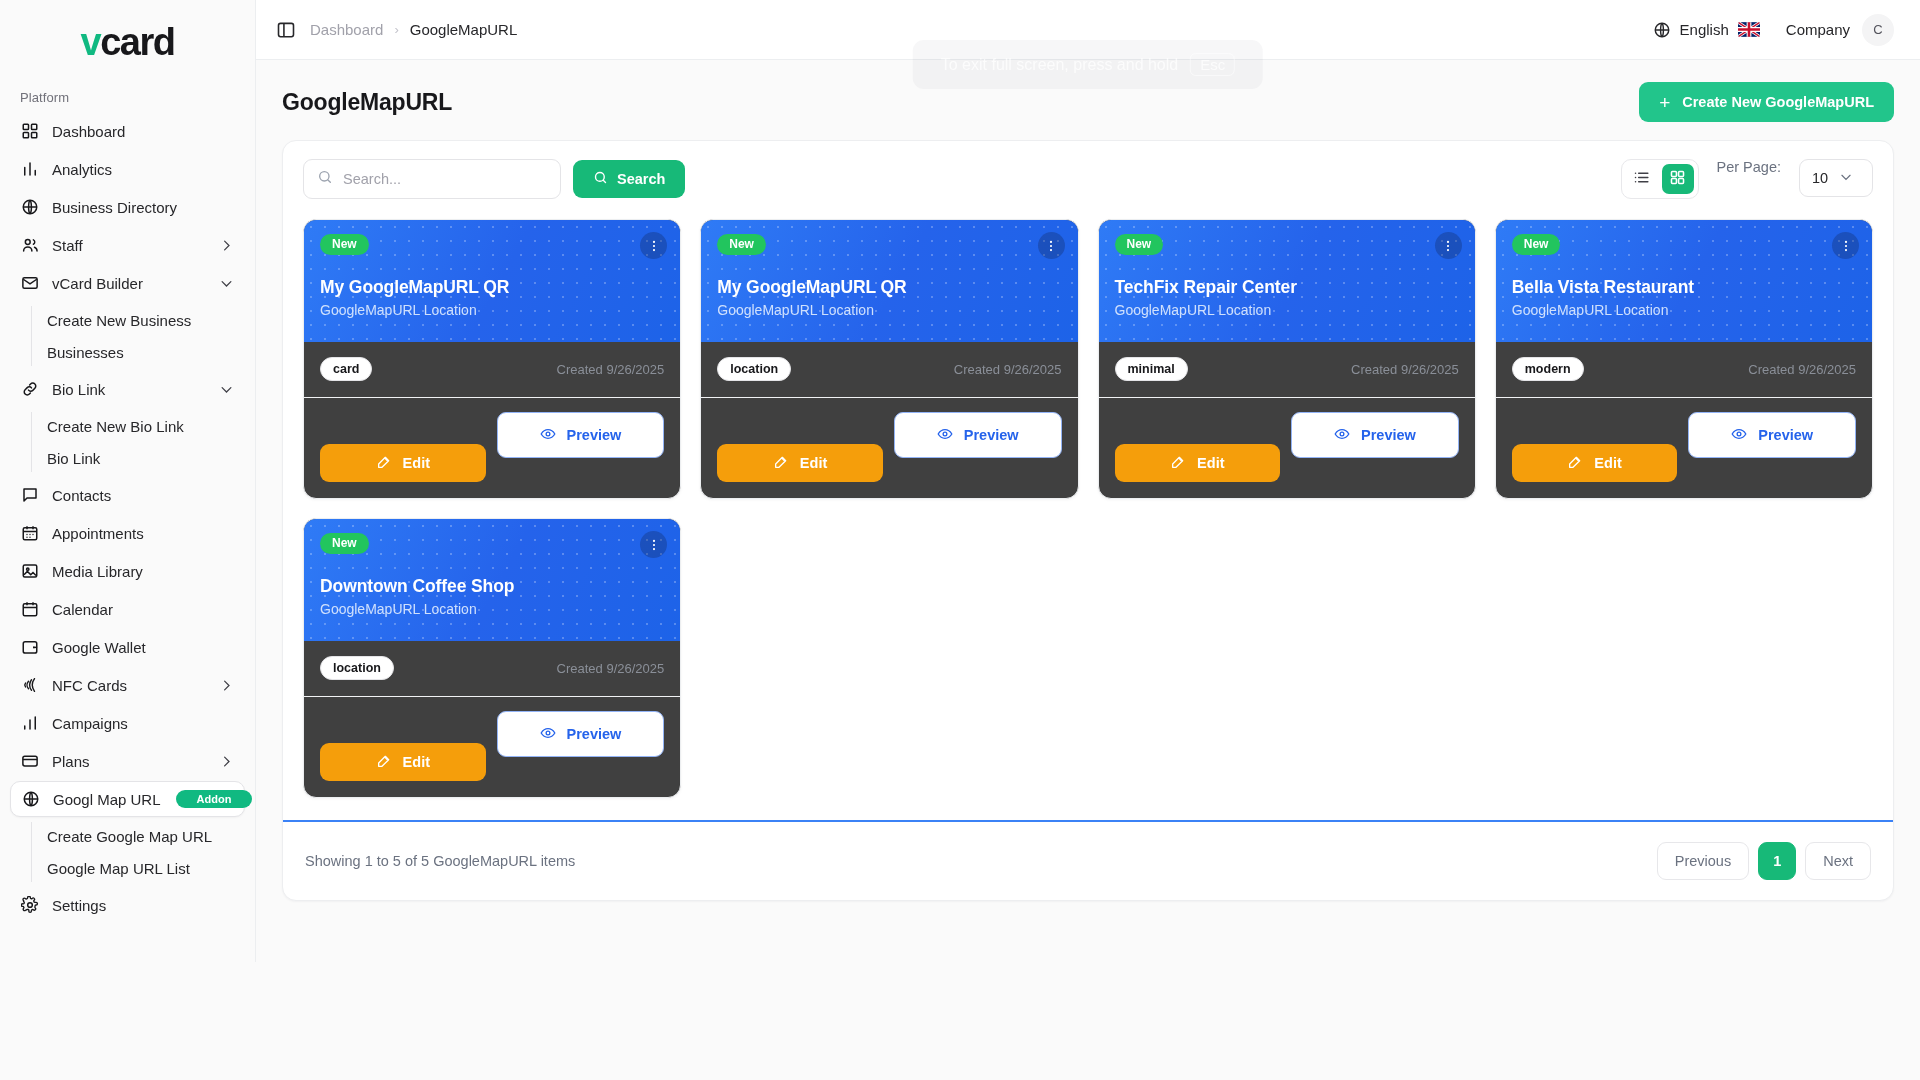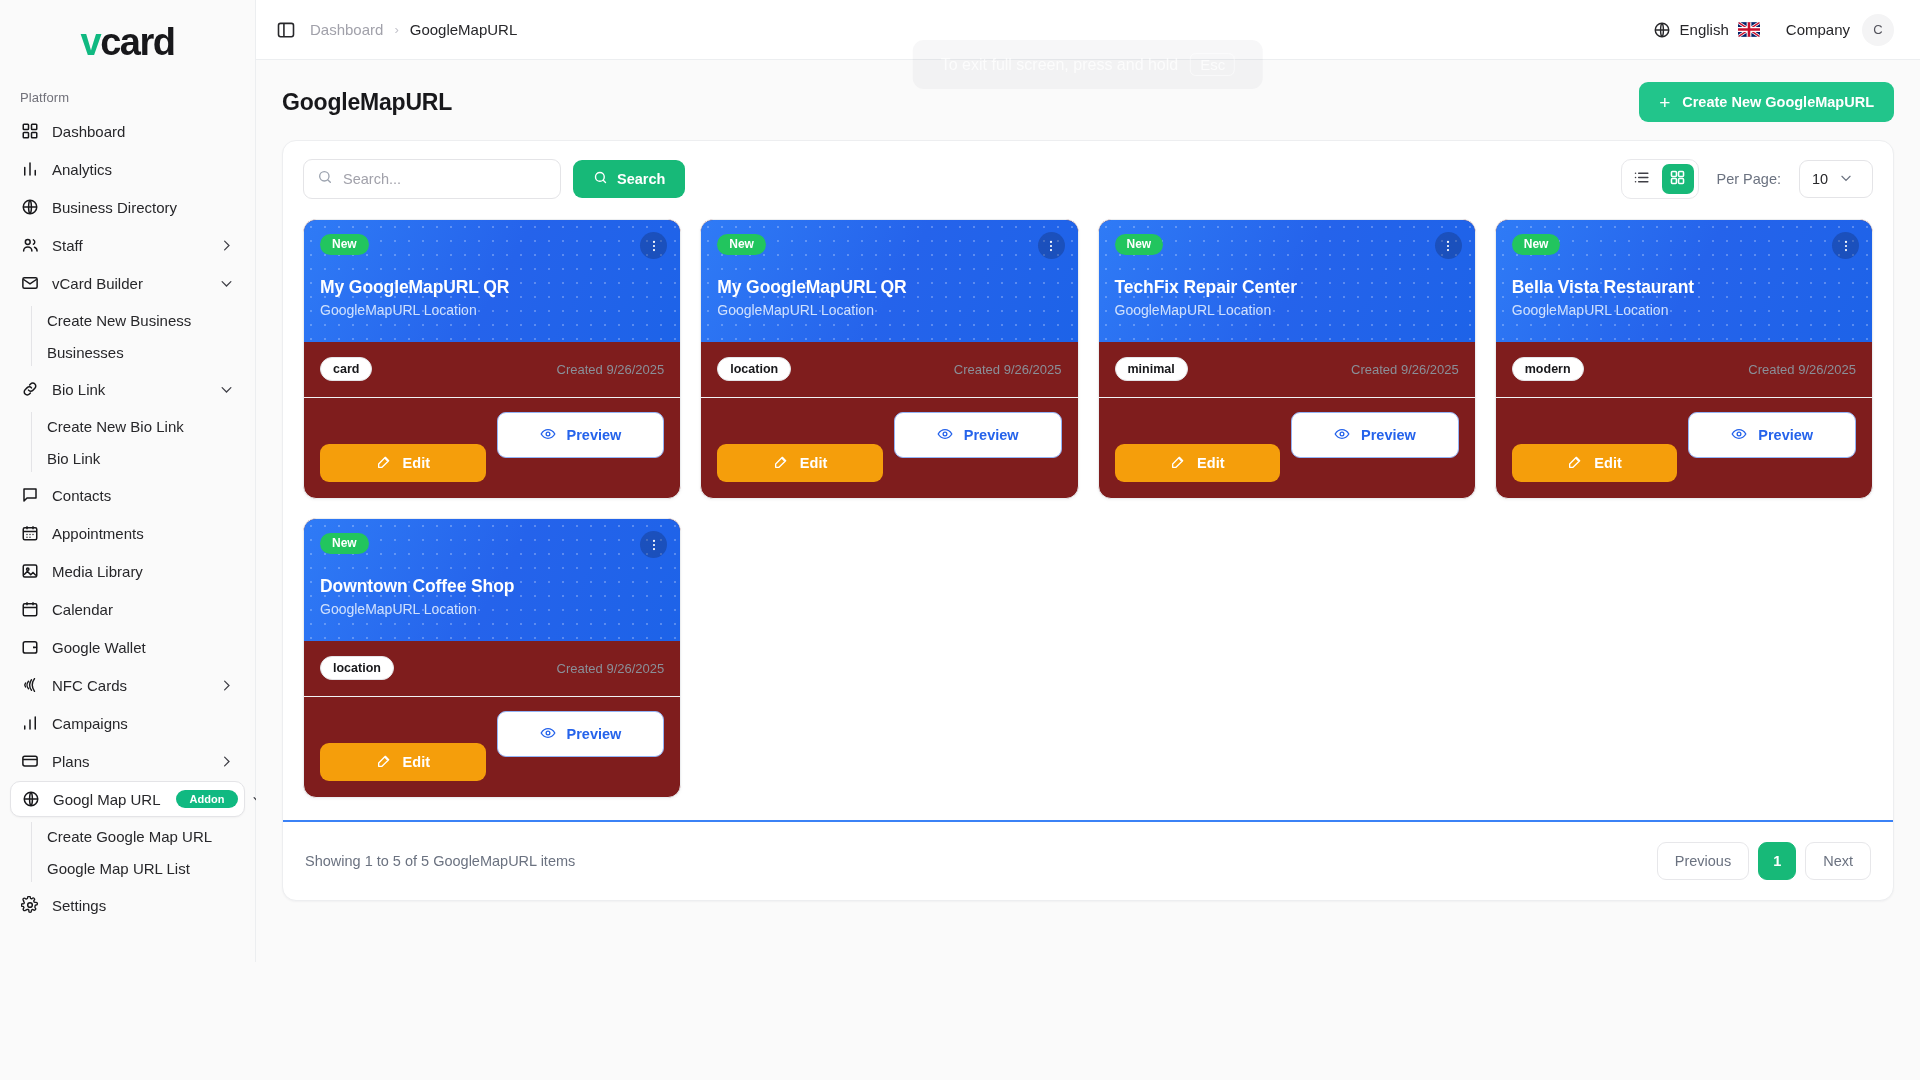--- a/index.html
+++ b/index.html
@@ -33,21 +33,21 @@
     background: #ffffff; border: 1px solid #e4e4e7; border-radius: 10px;
     box-shadow: 0 1px 2px rgba(0,0,0,.04);
   }
   .nav-icon { width: 18px; height: 18px; display: inline-flex; align-items: center; justify-content: center; color: #18181b; flex: 0 0 18px; }
   .nav-icon svg { width: 18px; height: 18px; display: block; }
   .nav-label { flex: 1; white-space: nowrap; }
   .chev { width: 16px; height: 16px; color: #3f3f46; display: inline-flex; align-items: center; justify-content: center; }
   .chev svg { width: 15px; height: 15px; }
   .addon-badge {
     background: #10b981; color: #fff; font-size: 11px; font-weight: 700;
-    border-radius: 10px; padding: 2px 14px; line-height: 14px; margin-left: 2px;
+    border-radius: 10px; padding: 2px 21px; line-height: 14px; margin-left: 2px;
   }
   .subnav { position: relative; margin: 1px 0 1px 0; padding-left: 27px; }
   .subnav::before {
     content: ""; position: absolute; left: 21px; top: 2px; bottom: 2px;
     width: 1px; background: #e4e4e7;
   }
   .subnav-item {
     font-size: 15px; color: #27272a; height: 32px; display: flex; align-items: center;
     padding: 0 10px; border-radius: 7px; cursor: pointer;
   }
@@ -101,21 +101,21 @@
     border: none; outline: none; font-size: 14.5px; color: #27272a;
     font-family: inherit; width: 100%; background: transparent;
   }
   .search-box input::placeholder { color: #a1a1aa; }
   .btn-search {
     margin-left: 12px; background: #17b978; color: #fff; border: none; border-radius: 9px;
     height: 38px; padding: 0 20px; display: flex; align-items: center; gap: 9px;
     font-size: 14.5px; font-weight: 600; cursor: pointer; font-family: inherit;
   }
   .btn-search svg { width: 15px; height: 15px; }
-  .toolbar-right { margin-left: auto; display: flex; align-items: center; gap: 18px; }
+  .toolbar-right { margin-left: auto; display: flex; gap: 18px; }
   .view-toggle {
     display: flex; align-items: center; gap: 4px; border: 1px solid #e8e8eb;
     border-radius: 10px; padding: 4px; background: #fff;
   }
   .view-btn {
     width: 32px; height: 30px; border-radius: 7px; display: flex; align-items: center;
     justify-content: center; cursor: pointer; color: #3f3f46; background: transparent; border: none;
   }
   .view-btn.active { background: #17b978; color: #fff; }
   .view-btn svg { width: 17px; height: 17px; }
@@ -125,21 +125,21 @@
     display: flex; align-items: center; gap: 11px; font-size: 14.5px; color: #27272a;
     background: #fff; cursor: pointer; min-width: 74px;
   }
   .perpage-select svg { width: 14px; height: 14px; color: #6b7280; }
 
   .grid {
     display: grid; grid-template-columns: repeat(4, 1fr); gap: 19px;
     padding: 2px 20px 22px 20px;
   }
   .gcard {
-    background: #7f1d1d; border: 1px solid #eceef0; border-radius: 13px;
+    background: #404040; border: 1px solid #eceef0; border-radius: 13px;
     overflow: hidden; box-shadow: 0 1px 3px rgba(16,24,40,.05); display: flex; flex-direction: column;
   }
   .gcard-head {
     position: relative; height: 122px; padding: 14px 16px 0 16px;
     background:
       radial-gradient(circle, rgba(255,255,255,.26) 1px, transparent 1.1px) 0 0/14px 14px,
       linear-gradient(118deg, #2f7bf6 0%, #2563eb 52%, #1d63e8 100%);
     display: flex; flex-direction: column; justify-content: flex-start;
   }
   .badge-new {

